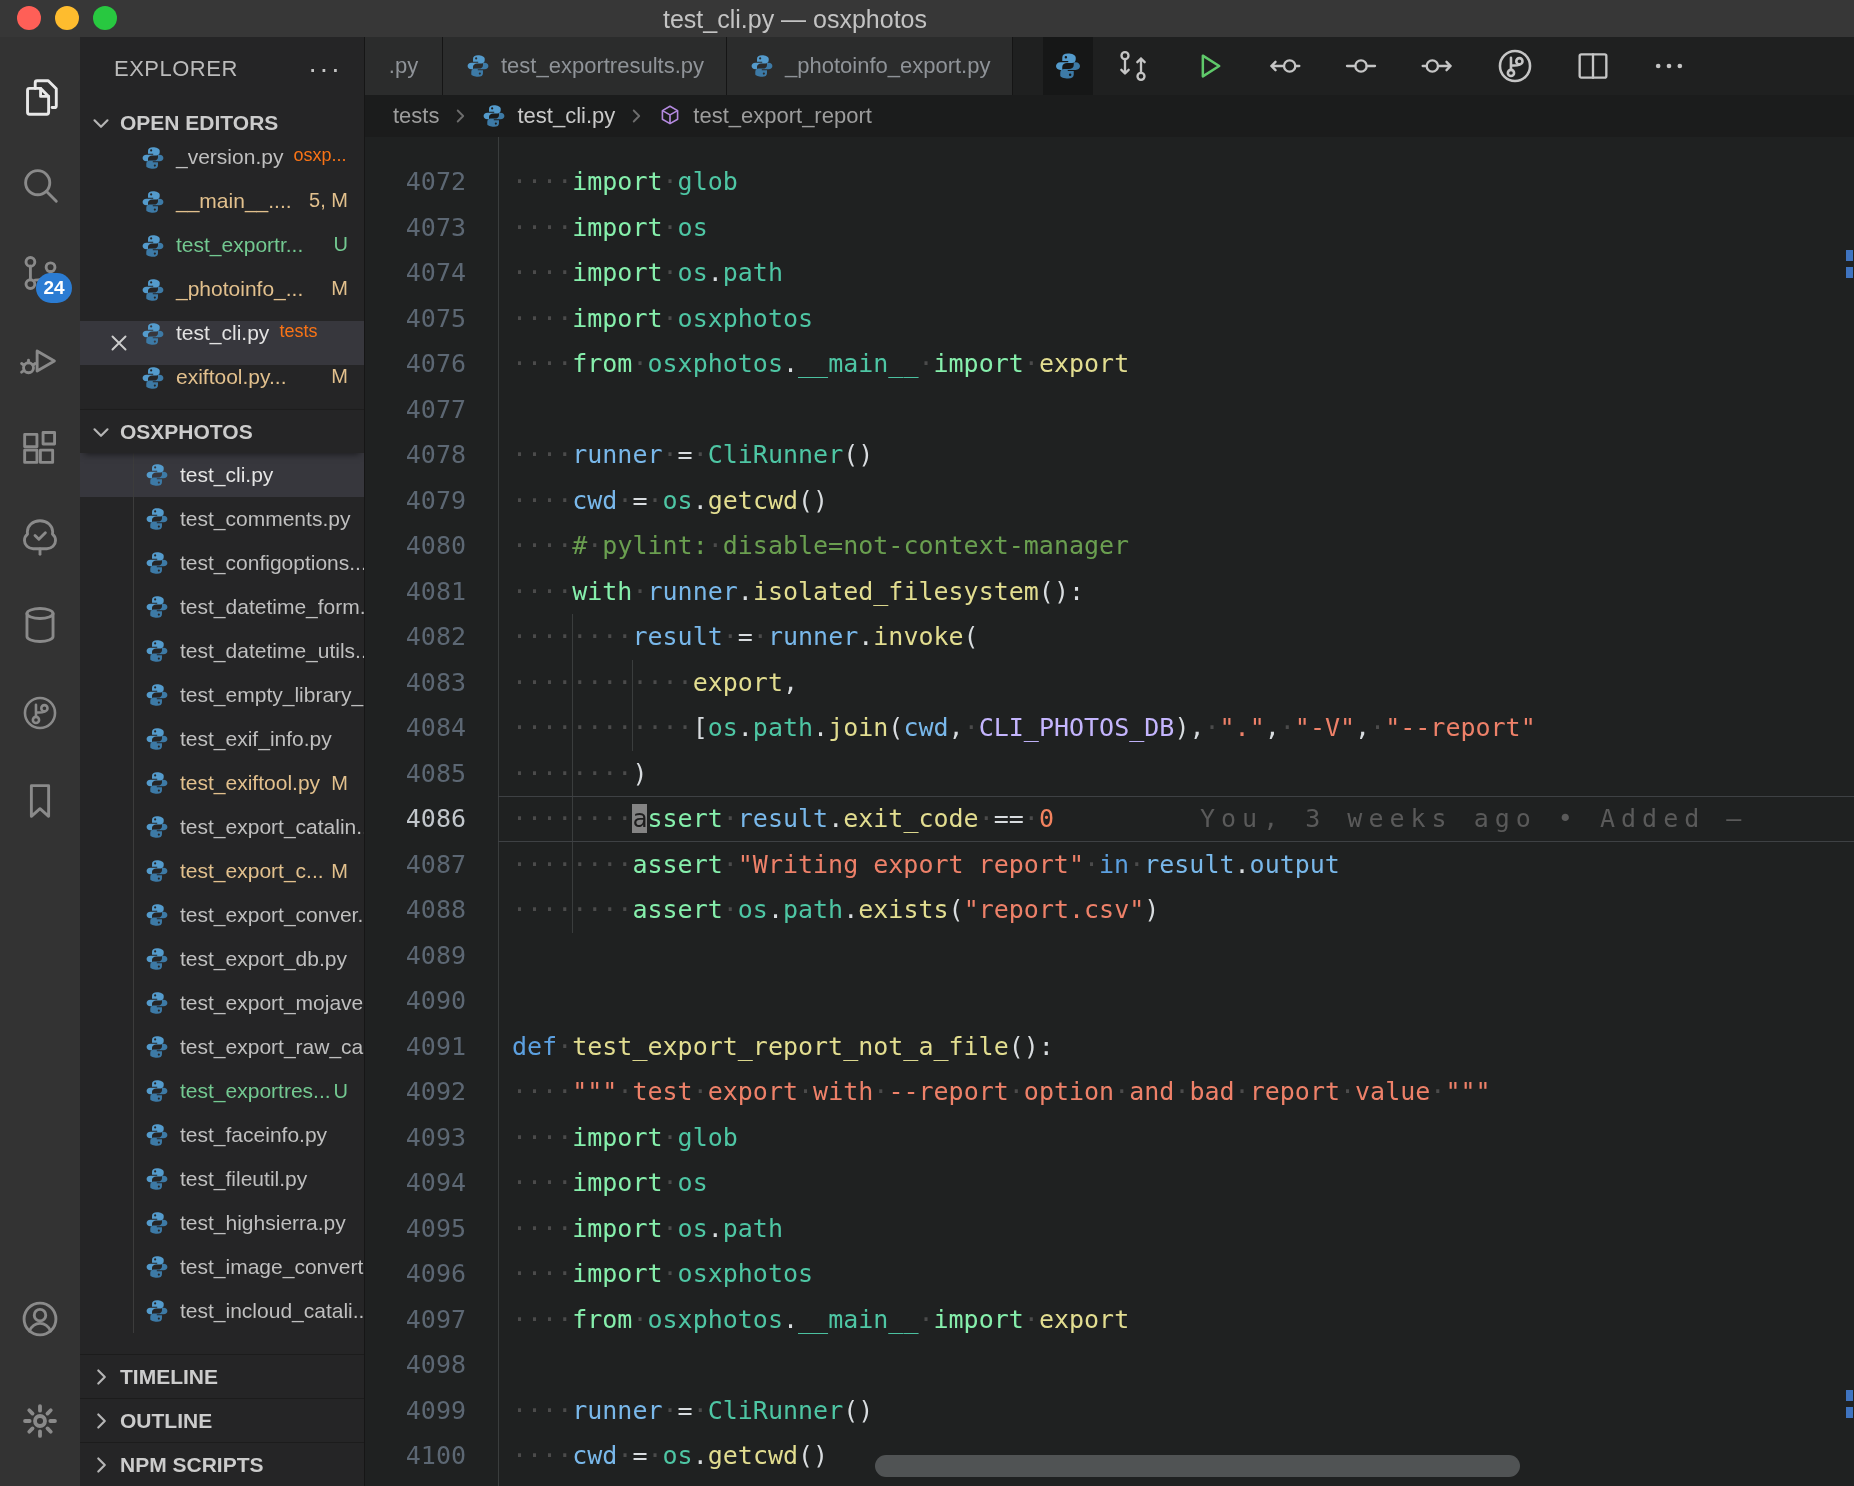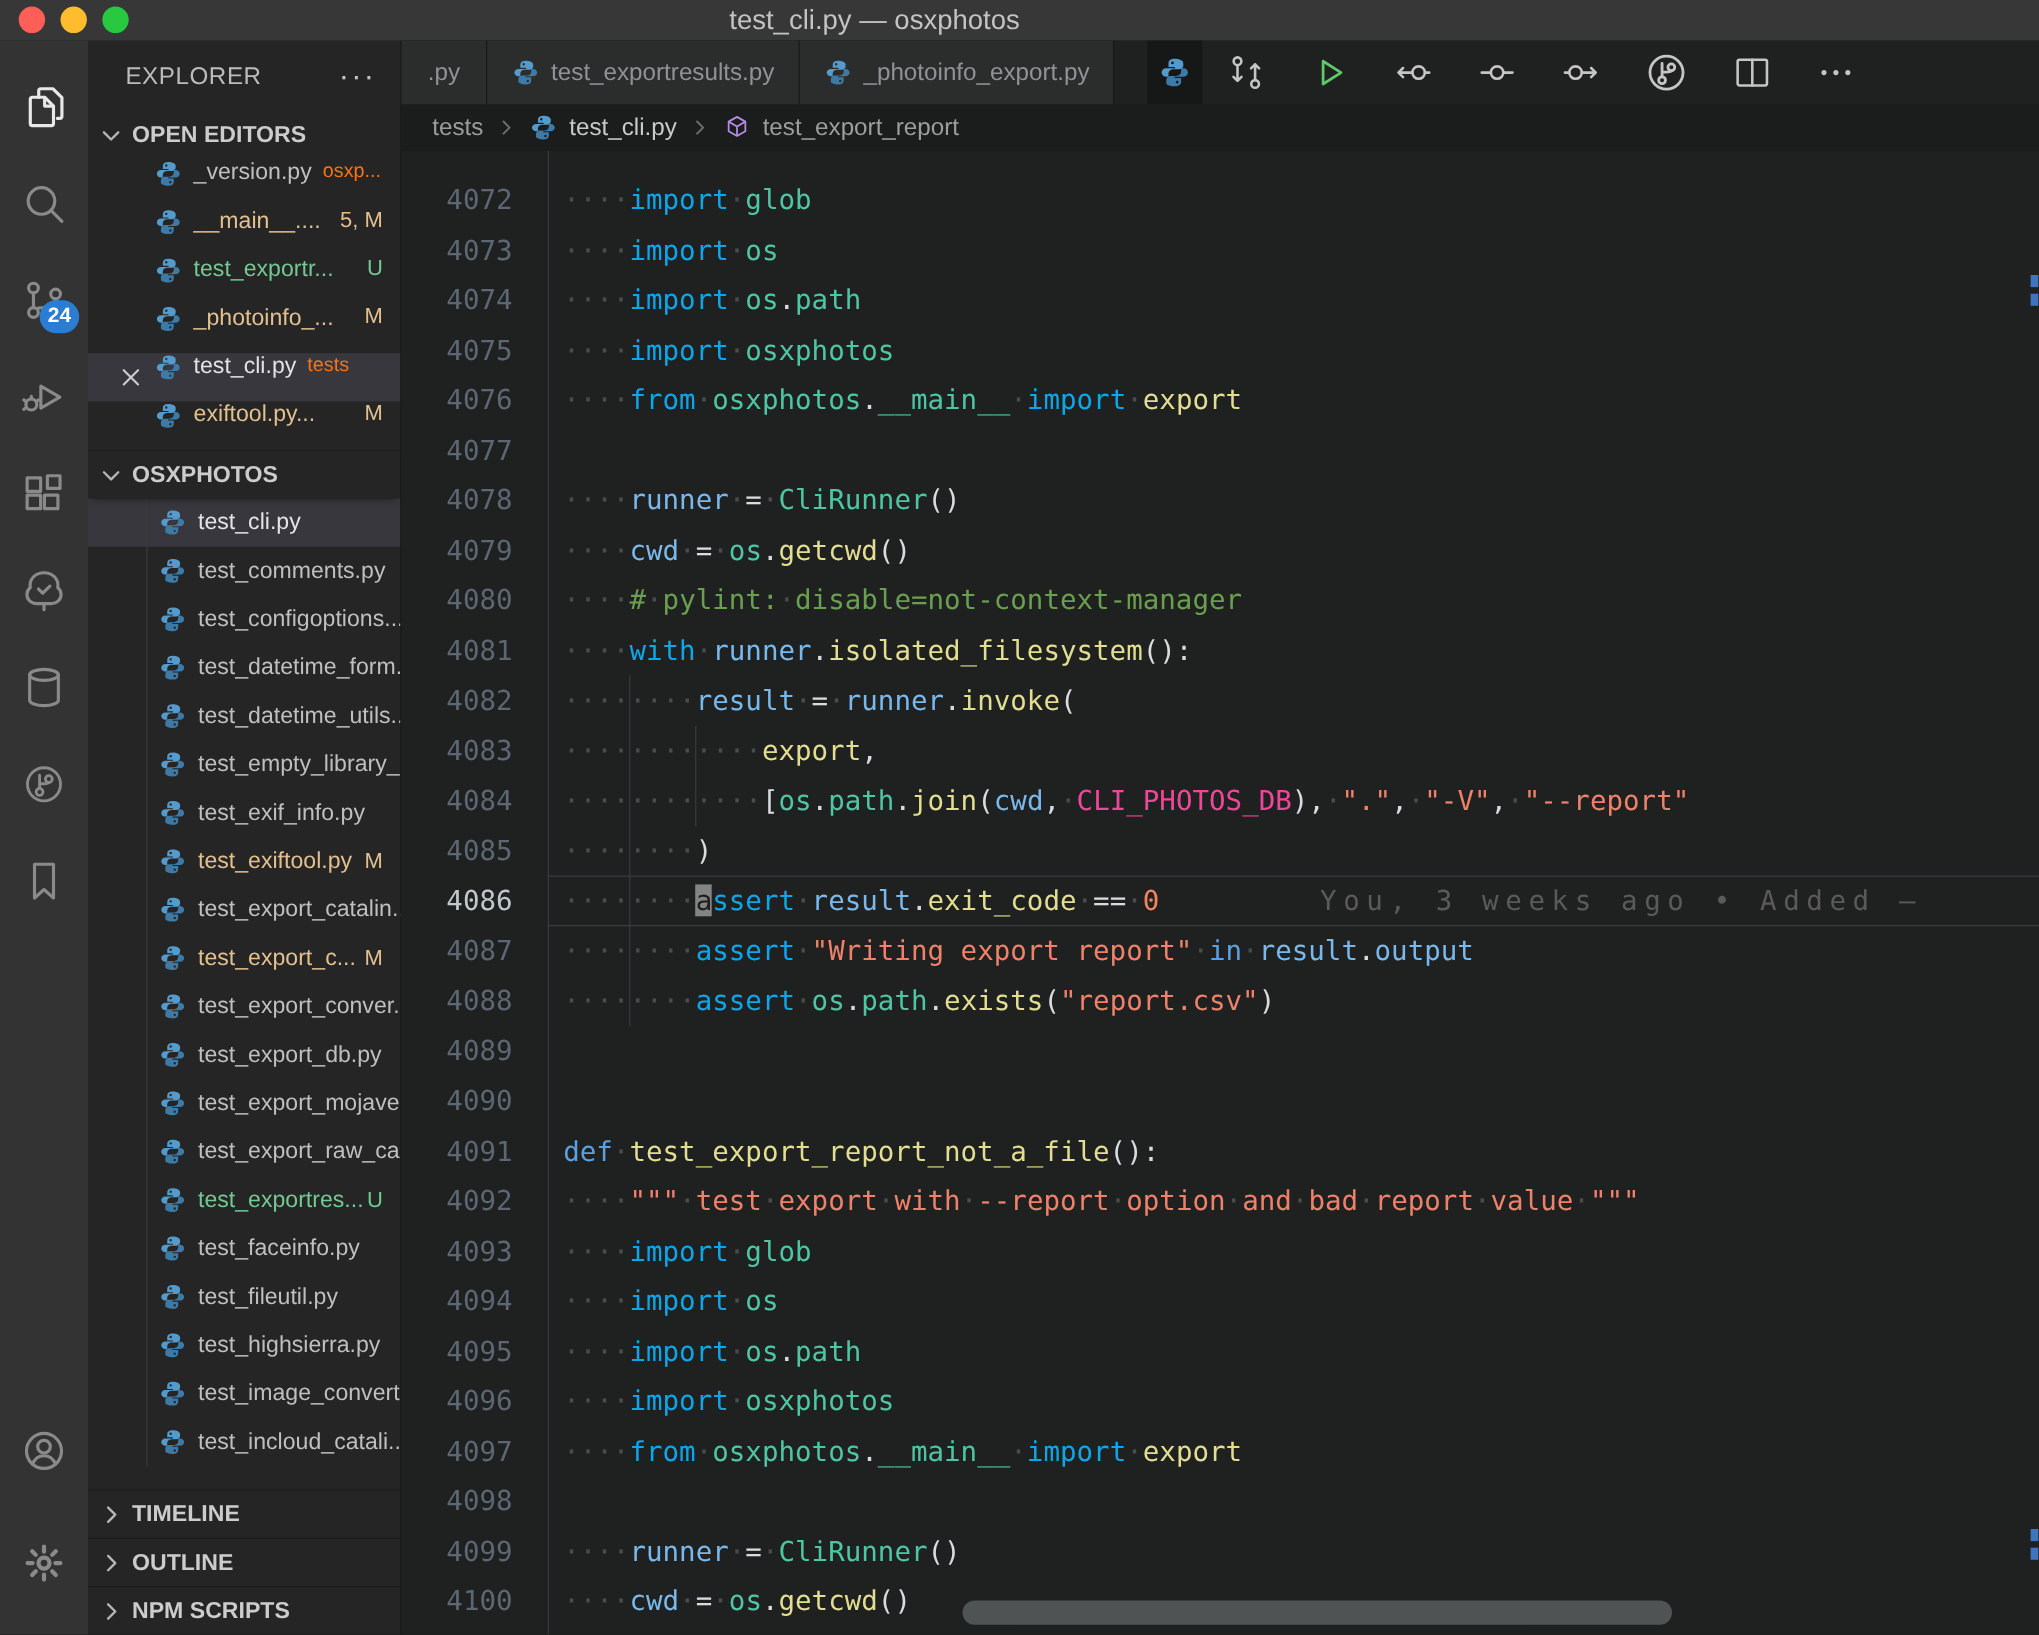--- a/index.html
+++ b/index.html
@@ -76,22 +76,22 @@
           font-family:"DejaVu Sans Mono", monospace; font-size:25px; }
   .gutterline { position:absolute; left:133px; top:0; bottom:0; width:1px; background:#3a3d3d; }
   .iguide { position:absolute; width:1px; background:#3a3d3d; }
   .cl { position:absolute; left:0; width:100%; height:46px; }
   .cl .num { position:absolute; left:0; top:0; width:101px; text-align:right; color:#5c6773; line-height:46px; }
   .cl .ct { position:absolute; left:147px; top:0; white-space:pre; line-height:46px; }
   .cl.cur::before { content:""; position:absolute; left:133px; right:0; top:0; bottom:0;
                     border-top:1px solid #3e4144; border-bottom:1px solid #3e4144; pointer-events:none; }
   .cl.cur .num { color:#c2c7cc; }
   .blame { position:absolute; left:835px; top:0; line-height:46px; color:#5a5a5a; letter-spacing:6px; white-space:pre; }
-  .tk-k { color:#0ea5e9; } .tk-t { color:#4ec6a4; } .tk-v { color:#79b8ea; }
-  .tk-c { color:#ec4899; } .tk-f { color:#e2dd90; } .tk-s { color:#ee8169; }
+  .tk-k { color:#86efac; } .tk-t { color:#4ec6a4; } .tk-v { color:#79b8ea; }
+  .tk-c { color:#c4b5fd; } .tk-f { color:#e2dd90; } .tk-s { color:#ee8169; }
   .tk-m { color:#6a9f50; } .tk-n { color:#f2835f; } .tk-w { color:#d8dcdf; }
   .tk-b { color:#5ca0e0; } .tk-d { color:#4b4b4b; }
   .tk-x { background:#848484; color:#1d1d1d; }
   .hscroll { position:absolute; left:510px; top:1318px; width:645px; height:22px;
              background:rgba(130,134,136,.5); border-radius:11px; }
   .rmark { position:absolute; right:1px; width:7px; height:11px; background:#3f74c0; }
 </style>
 </head>
 <body>
 

